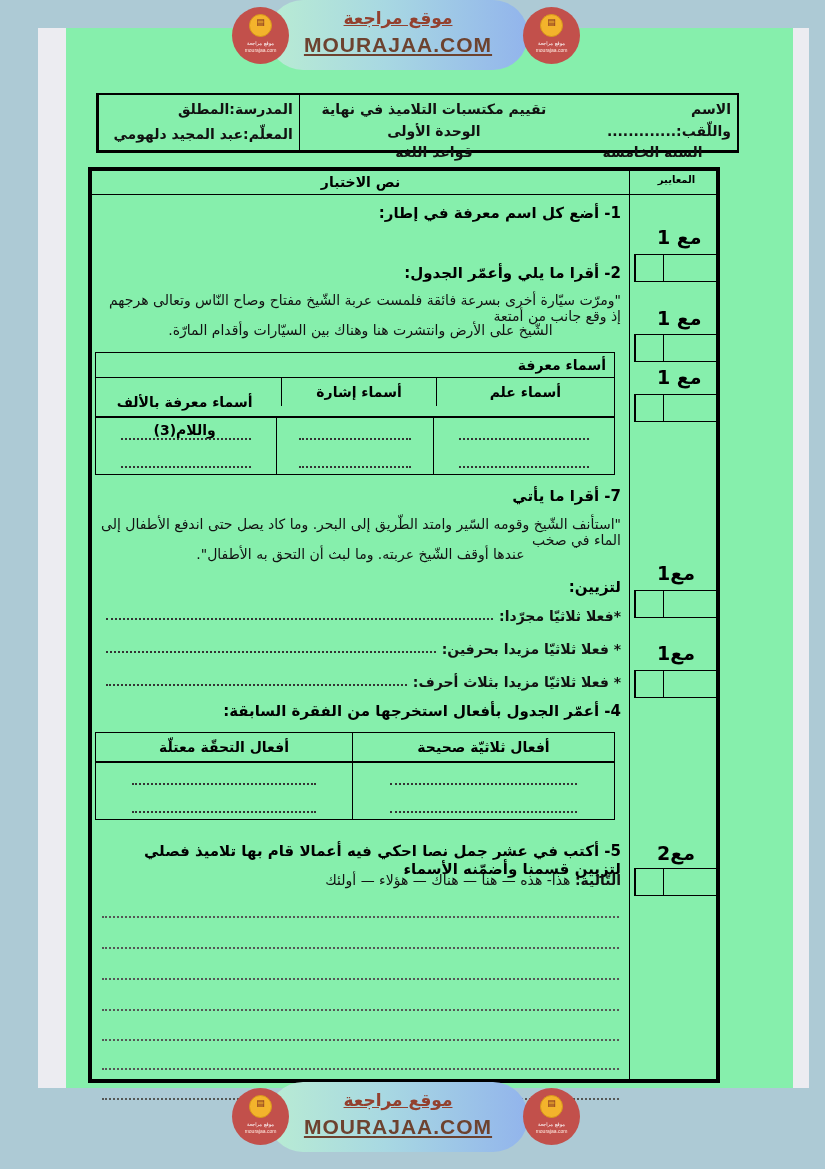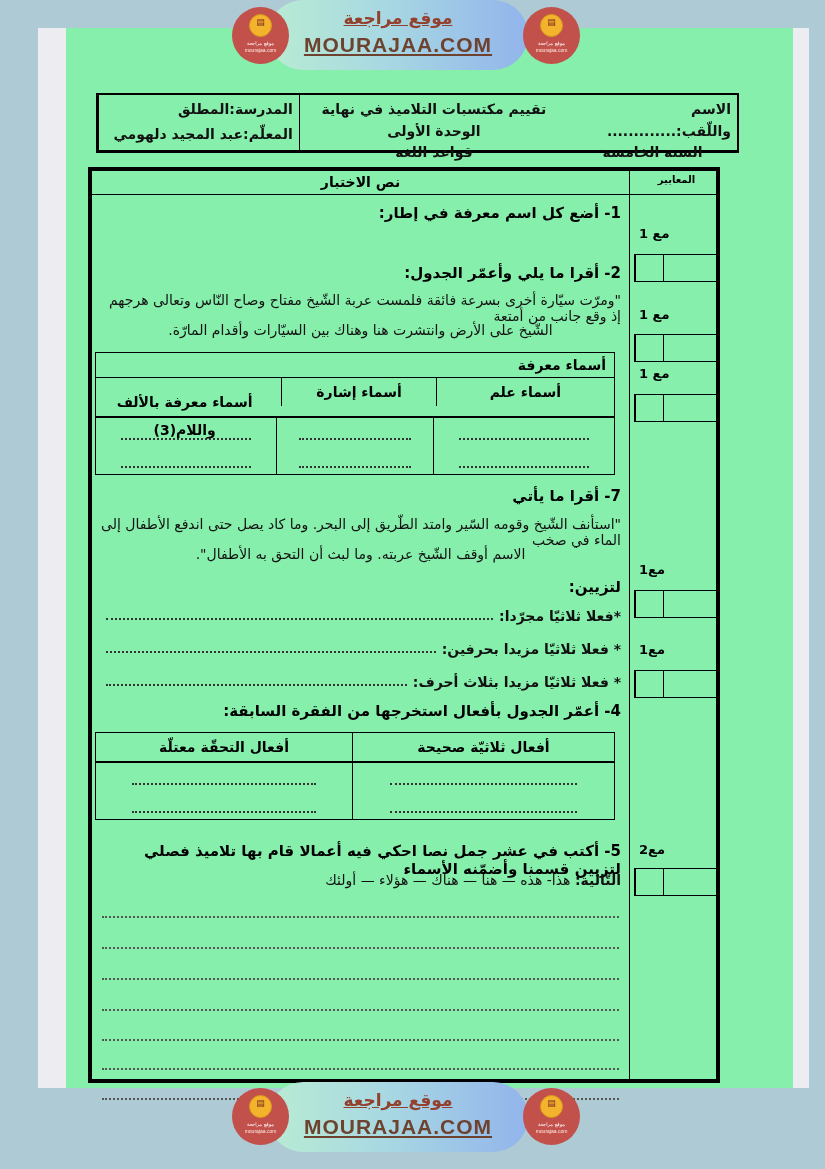--- a/index.html
+++ b/index.html
@@ -68,22 +68,22 @@
   
   .item { position:absolute; right:8px; left:14px; display:flex; direction:rtl; align-items:flex-end;
           font-size:14px; color:#111; }
   .item .lbl { white-space:nowrap; font-weight:bold; }
   .item .fill { flex:1; border-bottom:2px dotted #333; margin:0 6px 4px 0; height:1px; }
 
   
   .ansline { position:absolute; right:10px; left:10px; border-bottom:2px dotted #555; height:1px; }
 
   
-  .crit-mark { position:absolute; left:537px; width:95px; text-align:left; padding-left:10px;
-               font-size:13px; font-weight:bold; direction:rtl; }
+  .crit-mark { position:absolute; left:537px; width:95px; text-align:left; padding-left:28px;
+               font-size:19px; font-weight:bold; direction:rtl; }
   .crit-grid { position:absolute; left:542px; width:86px; height:28px; border:1.5px solid #000;
                display:flex; flex-direction:row; }
   .crit-grid .c { flex:1; border-left:1.5px solid #000; }
   .crit-grid .c:last-child { border-left:none; }
 </style>
 </head>
 <body>
 
 <div class="banner" style="top:0;">
   <div class="pill"></div>
@@ -162,21 +162,21 @@
               <span class="dotfill"></span>
             </div>
           <div class="col dotrow" style="width:180px;">
               <span class="dotfill"></span>
             </div>
         </div>
       </div>
 
       <div class="q-title" style="top:293px;">7- أقرا ما يأتي</div>
       <div class="plain" style="top:322px;">"استأنف الشّيخ وقومه السّير وامتد الطّريق إلى البحر. وما كاد يصل حتى اندفع الأطفال إلى الماء في صخب</div>
-      <div class="plain center" style="top:352px;">الاسم أوقف الشّيخ عربته. وما لبث أن التحق به الأطفال".</div>
+      <div class="plain center" style="top:352px;">عندها أوقف الشّيخ عربته. وما لبث أن التحق به الأطفال".</div>
       <div class="q-title" style="top:384px;">لتزيين:</div>
 
       <div class="item" style="top:414px;">
         <span class="lbl">*فعلا ثلاثيّا مجرّدا:</span>
           <span class="fill"></span>
       </div>
       <div class="item" style="top:447px;">
         <span class="lbl">* فعلا ثلاثيّا مزيدا بحرفين:</span>
           <span class="fill"></span>
       </div>

